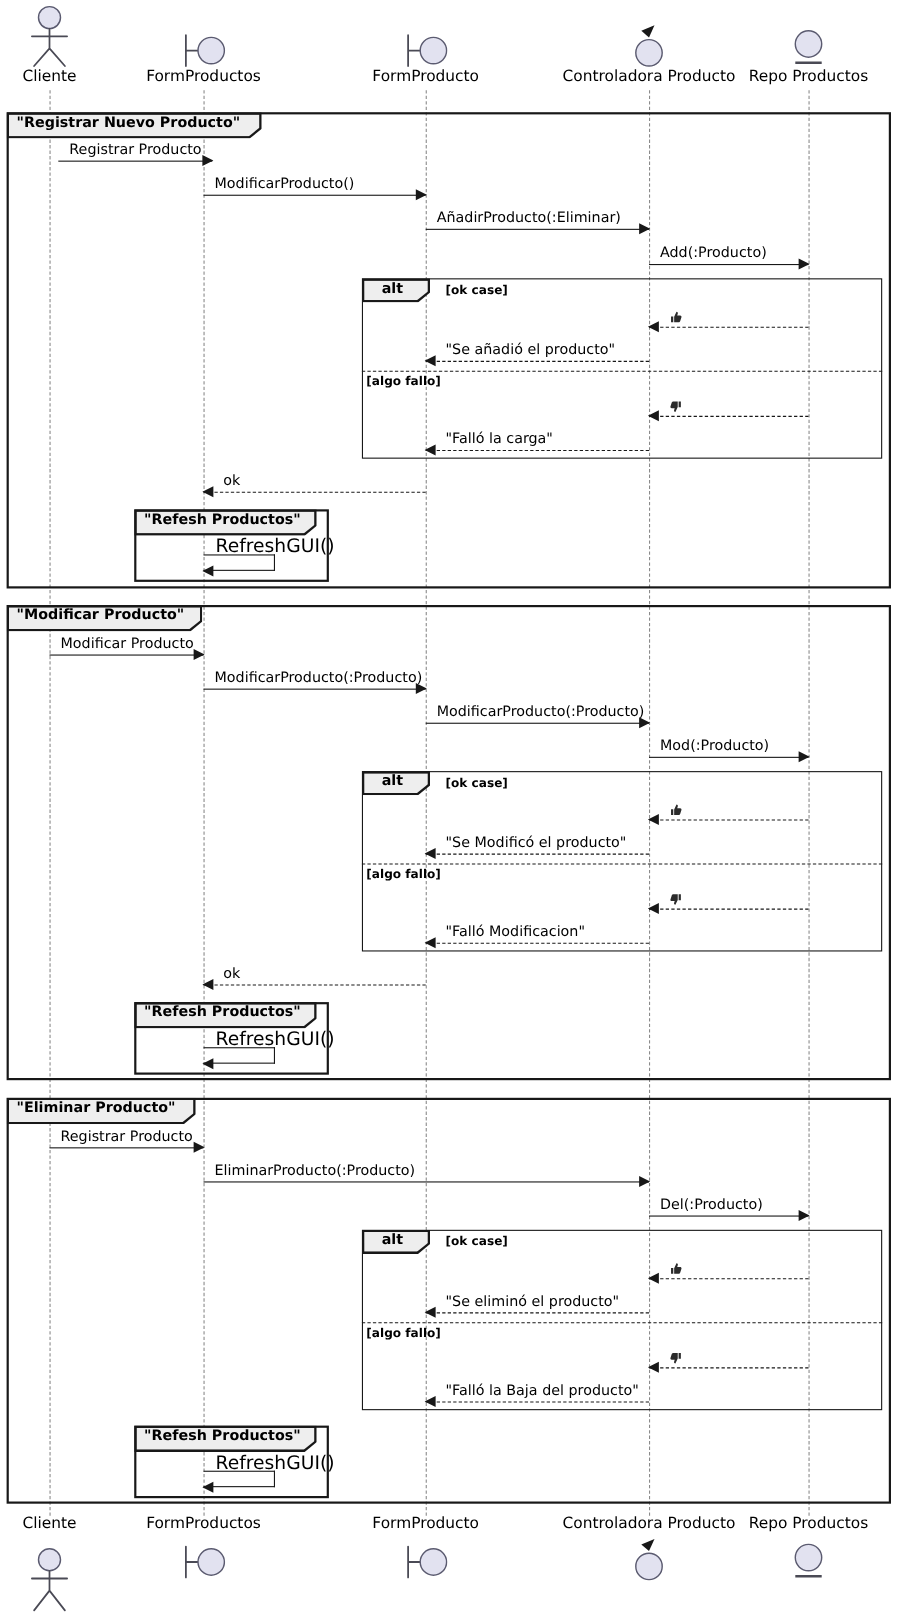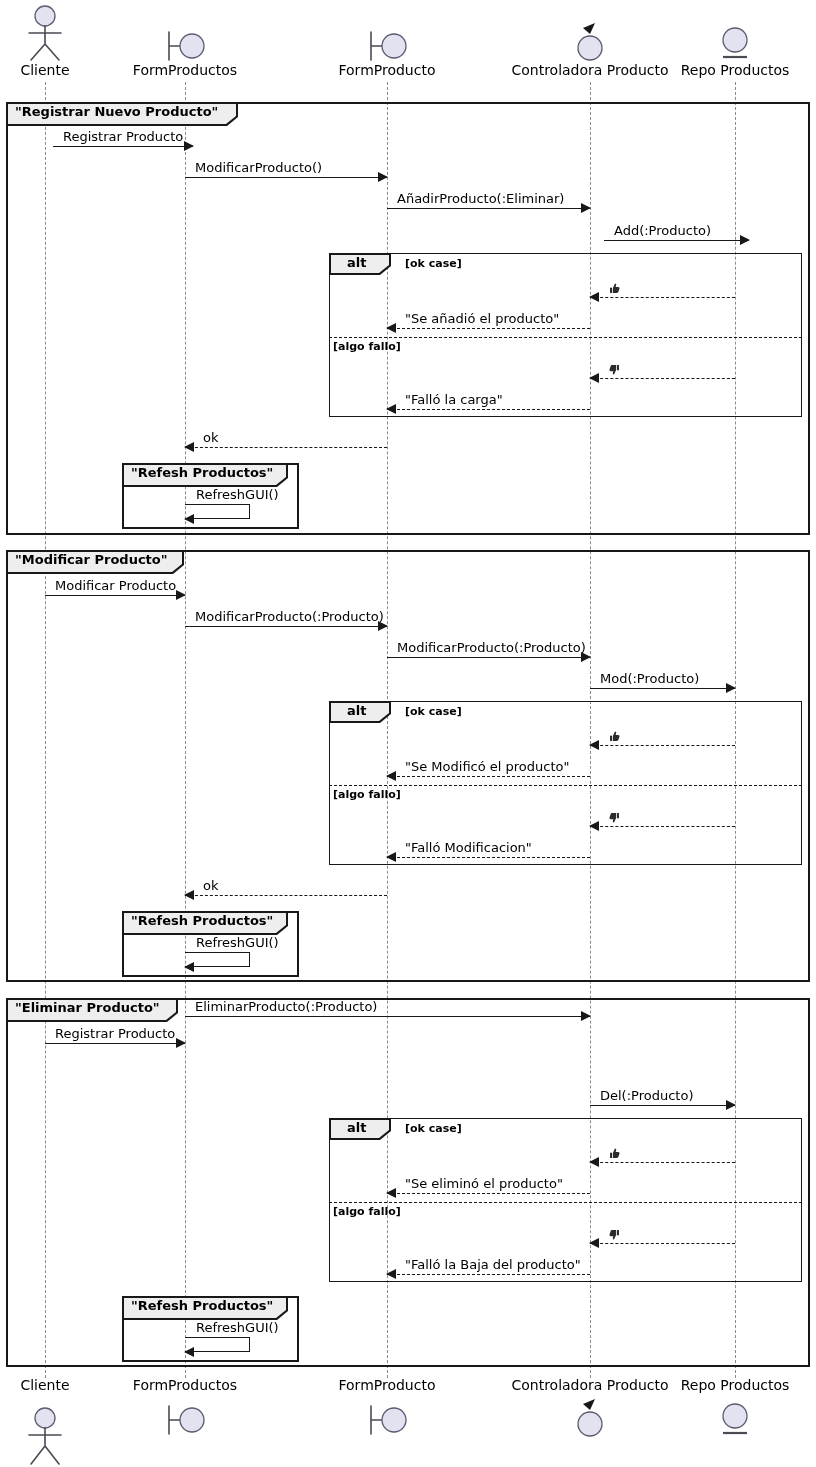--- a/index.html
+++ b/index.html
@@ -30,21 +30,21 @@
   .msg.solid{border-top:1.5px solid #181818;}
   .msg.dashed{border-top:1.2px dashed #181818;}
   .msg.r::after{content:"";position:absolute;right:-1px;top:-6px;width:0;height:0;
     border-top:5px solid transparent;border-bottom:5px solid transparent;border-left:10px solid #181818;}
   .msg.l::before{content:"";position:absolute;left:-1px;top:-6px;width:0;height:0;
     border-top:5px solid transparent;border-bottom:5px solid transparent;border-right:10px solid #181818;}
   .msg .lbl{position:absolute;bottom:3px;left:10px;font-size:13px;white-space:nowrap;}
   .msg.l .lbl{left:18px;}
   .msg .thumb{position:absolute;bottom:3px;left:18px;line-height:0;}
   
-  .selflbl{position:absolute;font-size:13px;white-space:nowrap;z-index:5;}
+  .selflbl{position:absolute;font-size:17px;white-space:nowrap;z-index:5;}
   .selfloop{position:absolute;border:1.5px solid #181818;border-left:none;box-sizing:border-box;z-index:5;}
   .selfloop::after{content:"";position:absolute;left:-1px;bottom:-6px;width:0;height:0;
     border-top:5px solid transparent;border-bottom:5px solid transparent;border-right:10px solid #181818;}
   svg .fillp{fill:#E2E2F0;stroke:#5b5b70;stroke-width:1.3;}
   svg .stk{stroke:#4a4a55;stroke-width:1.6;fill:none;stroke-linecap:round;}
 </style>
 </head>
 <body>
 
 <div class="canvas">
@@ -100,21 +100,21 @@
 
   <div class="msg solid r" style="left:53px;top:146px;width:140px">
     <span class="lbl">Registrar Producto</span>
   </div>
   <div class="msg solid r" style="left:185px;top:177px;width:202px">
     <span class="lbl">ModificarProducto()</span>
   </div>
   <div class="msg solid r" style="left:387px;top:208px;width:203px">
     <span class="lbl">AñadirProducto(:Eliminar)</span>
   </div>
-  <div class="msg solid r" style="left:604px;top:240px;width:145px">
+  <div class="msg solid r" style="left:590px;top:240px;width:145px">
     <span class="lbl">Add(:Producto)</span>
   </div>
 
   <div class="frame" style="left:329px;top:253px;width:473px;height:164px;border-width:1.6px"></div>
   <div class="tab alt-tab" style="left:329px;top:253px;width:62px;height:22px">
     <div class="tab-bg"></div>
       <div class="tab-fg"></div>
     <span class="tab-text">alt</span>
   </div>
   <div class="guard" style="left:405px;top:257px">[ok case]</div>
@@ -230,21 +230,21 @@
   <div class="frame" style="left:6px;top:998px;width:804px;height:369px"></div>
   <div class="tab" style="left:6px;top:998px;width:172px;height:24px">
     <div class="tab-bg"></div>
       <div class="tab-fg"></div>
     <span class="tab-text">"Eliminar Producto"</span>
   </div>
 
   <div class="msg solid r" style="left:45px;top:1043px;width:140px">
     <span class="lbl">Registrar Producto</span>
   </div>
-  <div class="msg solid r" style="left:185px;top:1016px;width:405px">
+  <div class="msg solid r" style="left:185px;top:1074px;width:405px">
     <span class="lbl">EliminarProducto(:Producto)</span>
   </div>
   <div class="msg solid r" style="left:590px;top:1105px;width:145px">
     <span class="lbl">Del(:Producto)</span>
   </div>
 
   <div class="frame" style="left:329px;top:1118px;width:473px;height:164px;border-width:1.6px"></div>
   <div class="tab alt-tab" style="left:329px;top:1118px;width:62px;height:22px">
     <div class="tab-bg"></div>
       <div class="tab-fg"></div>

